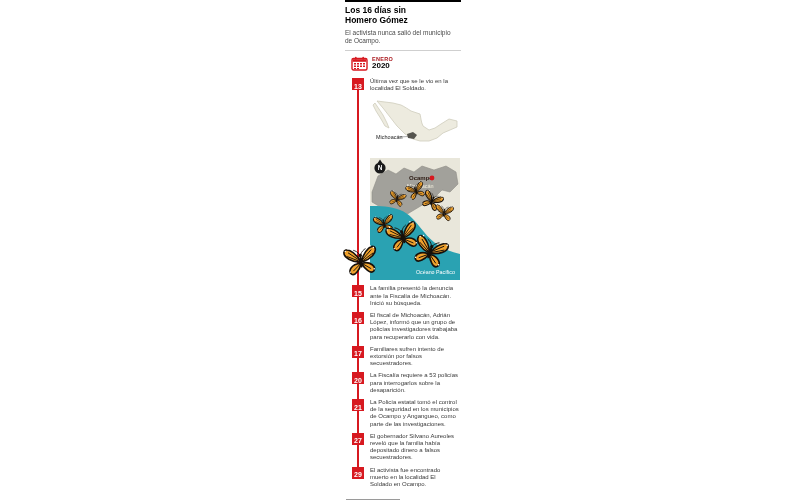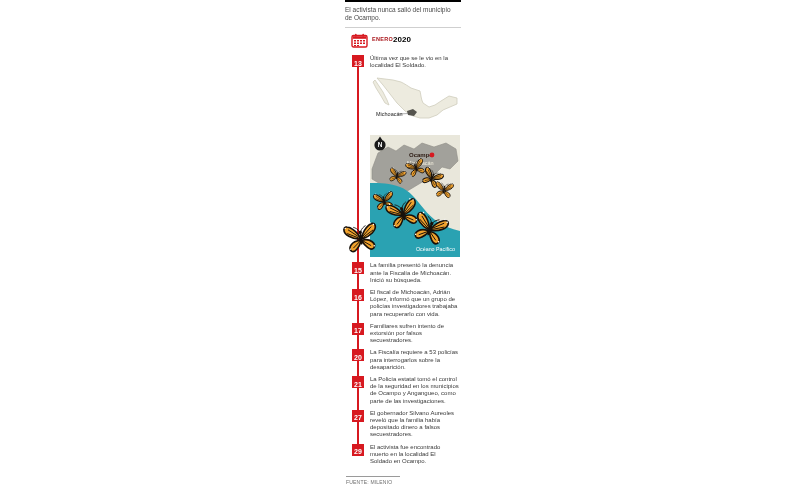--- a/index.html
+++ b/index.html
@@ -18,21 +18,21 @@
   }
   .column{
     position:absolute;left:345px;top:0;width:116px;height:500px;
     border-top:2px solid #000;
   }
   
   .title{font-size:8.5px;line-height:10px;font-weight:bold;color:#000;margin-top:3px;white-space:pre-line;}
   .subtitle{font-size:6.5px;line-height:8px;color:#4a4a4a;margin-top:4px;width:110px;}
   .rule{border:none;border-top:1px solid #cfcfcf;margin:5px 0 4px 0;}
   .cal-row{display:flex;align-items:center;height:16px;margin:2px 0 0 6px;}
-  .cal-text{margin-left:4px;display:flex;flex-direction:row;justify-content:center;}
+  .cal-text{margin-left:4px;display:flex;flex-direction:column;justify-content:center;}
   .cal-month{font-size:5.5px;font-weight:bold;color:#a9161b;letter-spacing:.3px;}
   .cal-year{font-size:8px;font-weight:bold;color:#000;line-height:8px;}
   
   .timeline{position:relative;margin-top:7px;}
   .tl-line{position:absolute;left:12.4px;top:4px;bottom:16px;width:1.3px;background:var(--accent-red);z-index:0;}
   .entry{position:relative;padding-left:25px;margin-bottom:5px;min-height:14px;}
   .day{
     position:absolute;left:7px;top:0;width:12px;height:12px;z-index:2;
     background:linear-gradient(var(--accent-red) 0 2.6px,#ffffff 2.6px 3.3px,var(--accent-red) 3.3px 100%);
     color:#fff;font-size:7px;font-weight:bold;
@@ -72,20 +72,22 @@
       <circle class="bf-dot" cx="35.8" cy="7" r=".8"></circle>
         <circle class="bf-dot" cx="32.5" cy="4.8" r=".8"></circle>
       <circle class="bf-dot" cx="6.6" cy="30.6" r=".8"></circle>
         <circle class="bf-dot" cx="33.4" cy="30.6" r=".8"></circle>
     </g>
   </defs>
 </svg>
 
 <div class="column">
 
+  <div class="title">Los 16 días sin
+Homero Gómez</div>
   <div class="subtitle">El activista nunca salió del municipio de Ocampo.</div>
   <hr class="rule">
 
   <div class="cal-row">
     <svg width="17" height="15" viewBox="0 0 17 15">
       <rect x="1" y="2.5" width="15" height="11.5" rx="1.5" fill="#fff" stroke="#d71920" stroke-width="1.4"></rect>
       <rect x="1.7" y="3.2" width="13.6" height="2.6" fill="#d71920"></rect>
       <rect x="4" y="0.8" width="1.6" height="3" rx=".8" fill="#d71920"></rect>
       <rect x="11.4" y="0.8" width="1.6" height="3" rx=".8" fill="#d71920"></rect>
       <g fill="#d71920">

